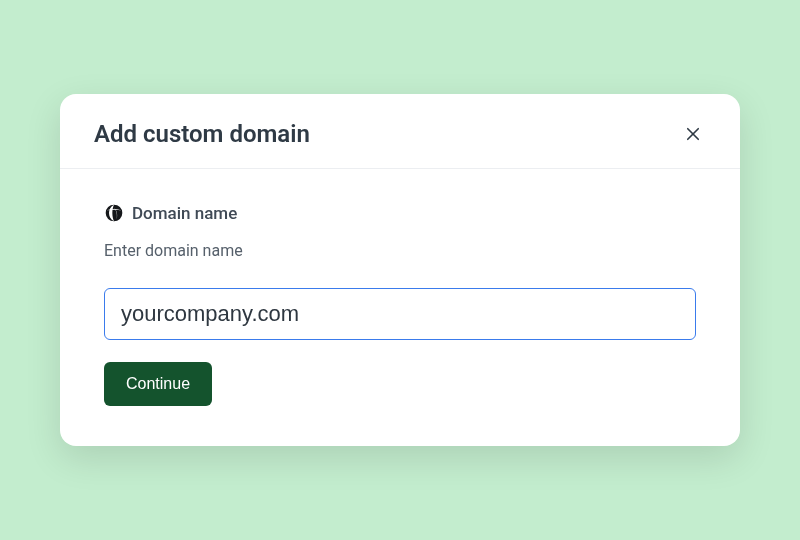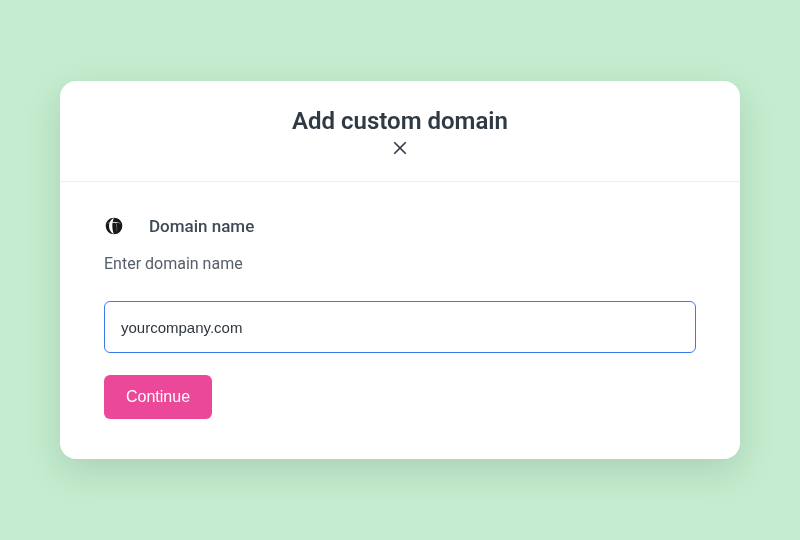--- a/index.html
+++ b/index.html
@@ -20,21 +20,20 @@
       border-radius: 16px;
       box-shadow: 0 12px 36px rgba(0,0,0,0.12);
       overflow: hidden;
     }
     .dialog-header {
       display: flex;
       align-items: center;
       justify-content: space-between;
       padding: 26px 34px 20px 34px;
       border-bottom: 1px solid #eceef1;
-      flex-direction: column;
     }
     .dialog-title {
       font-size: 24px;
       font-weight: 600;
       color: #2f3a45;
     }
     .close-btn {
       background: none;
       border: none;
       cursor: pointer;
@@ -43,48 +42,48 @@
       align-items: center;
       justify-content: center;
     }
     .close-btn svg { width: 18px; height: 18px; }
     .dialog-body {
       padding: 34px 44px 40px 44px;
     }
     .section-header {
       display: flex;
       align-items: center;
-      gap: 25px;
+      gap: 8px;
       margin-bottom: 18px;
     }
     .section-header svg { width: 20px; height: 20px; flex-shrink: 0; }
     .section-title {
       font-size: 17px;
       color: #404a56;
       font-weight: 500;
     }
     .field-label {
       font-size: 16px;
       color: #56606b;
       margin-bottom: 28px;
     }
     .text-input {
       width: 100%;
       height: 52px;
       border: 1px solid #3a7bec;
       border-radius: 6px;
       padding: 4px 16px;
-      font-size: 15px;
+      font-size: 22px;
       color: #2e3740;
       outline: none;
       margin-bottom: 22px;
     }
     .text-input::placeholder { color: #9aa3ad; }
     .continue-btn {
-      background: #ec4899;
+      background: #14532d;
       color: #ffffff;
       border: none;
       border-radius: 6px;
       padding: 13px 22px;
       font-size: 16px;
       font-weight: 500;
       cursor: pointer;
     }
   </style>
 </head>

